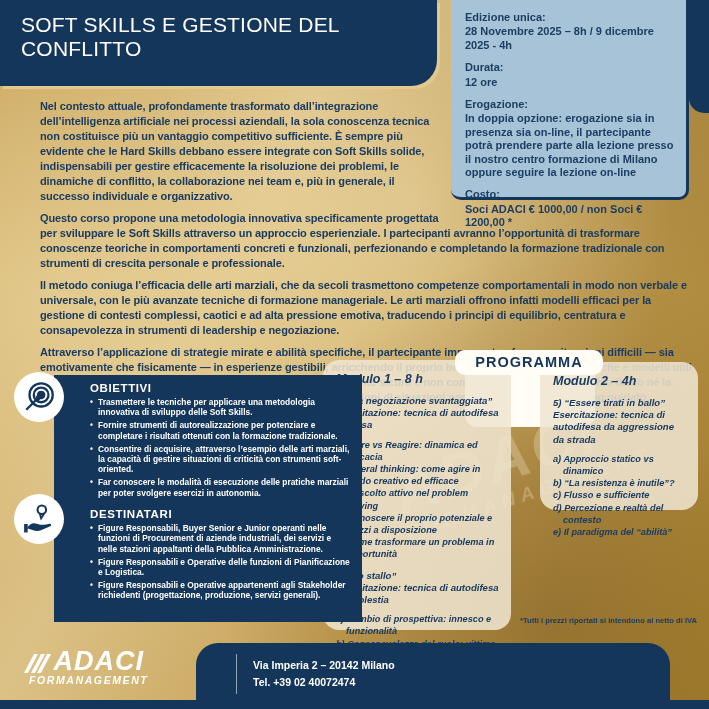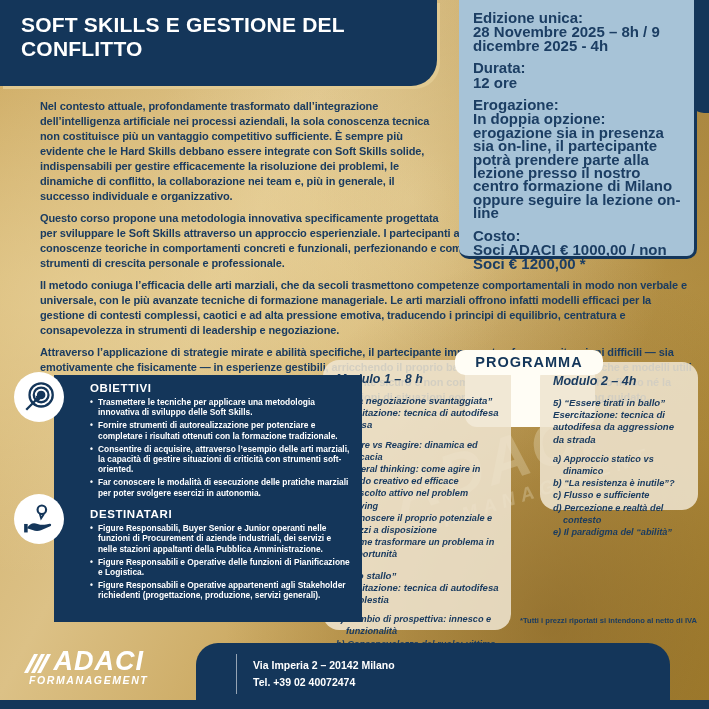--- a/index.html
+++ b/index.html
@@ -21,33 +21,33 @@
   .watermark .wm1 { font-size:62px; letter-spacing:3px; line-height:58px; display:block; font-style:italic; }
   .watermark .wm2 { font-size:19px; letter-spacing:6px; display:block; font-style:italic; }
 
   
   .title-panel {
     position:absolute; left:0; top:0; width:437px; height:86px; z-index:3;
     background:#14365A; border-bottom-right-radius:26px;
     box-shadow:3px 3px 0 rgba(226,203,146,0.9);
     padding:13px 18px 0 21px;
   }
-  .title-panel h1 { color:#FFFFFF; font-size:21px; font-weight:700; letter-spacing:0.2px; line-height:24px; }
+  .title-panel h1 { color:#FFFFFF; font-size:21px; font-weight:400; letter-spacing:0.2px; line-height:24px; }
   .title-panel .subtitle { color:#FFFFFF; font-size:10.2px; font-weight:bold; line-height:13.5px; margin-top:6px; letter-spacing:0.1px; }
   .corner-navy {
     position:absolute; right:0; top:0; width:20px; height:113px; z-index:2;
     background:#14365A; border-bottom-left-radius:15px;
   }
   
   .info-box {
-    position:absolute; left:451px; top:0; width:238px; height:259px; z-index:3;
+    position:absolute; left:451px; top:0; width:238px; height:200px; z-index:3;
     background:#A7C3D7; border-radius:0 0 10px 10px;
     border-right:3px solid #14365A; border-bottom:3px solid #14365A;
     padding:11px 12px 8px 14px; color:#1C3E63;
-    font-size:15px; font-weight:bold; line-height:13.4px;margin-left:8px;
+    font-size:11px; font-weight:bold; line-height:13.4px;
   }
   .info-sec { margin-bottom:9px; }
   .info-sec .lbl { margin-bottom:1px; }
 
   
   .intro { position:absolute; left:40px; top:99px; width:657px; z-index:1; }
   .intro-spacer { float:right; width:258px; height:114px; }
   .intro p { font-size:11px; font-weight:bold; line-height:15px; letter-spacing:-0.1px; margin-bottom:7px; color:#1B3C60; }
 
   

